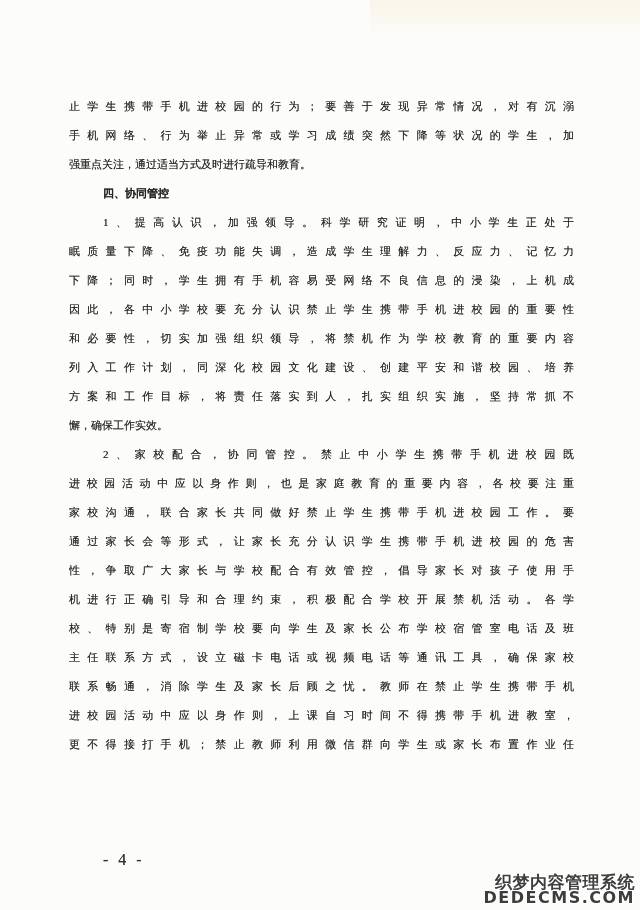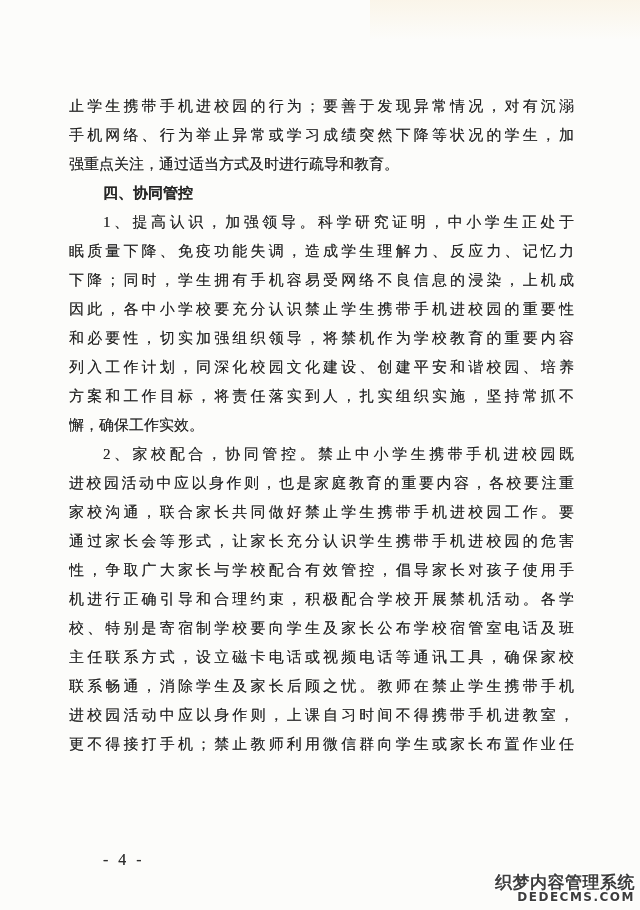--- a/index.html
+++ b/index.html
@@ -29,21 +29,21 @@
   }
   .content {
     position: absolute;
     left: 69px;
     top: 92px;
     width: 505px;
   }
   .ln {
     height: 29px;
     line-height: 29px;
-    font-size: 15px;
+    font-size: 11px;
     color: #262626;
     text-align: justify;
     overflow: hidden;
     white-space: nowrap;
     text-shadow: 0 0 0.6px rgba(45, 45, 45, 0.65);
   }
   .fill {
     text-align-last: justify;
     -moz-text-align-last: justify;
   }
@@ -77,21 +77,21 @@
       -1px  1px 0 #ffffff,
        1px  1px 0 #ffffff,
        0 0 2px #ffffff;
   }
   .wm-cn {
     font-size: 17px;
     line-height: 15px;
     letter-spacing: 0.5px;
   }
   .wm-en {
-    font-size: 12px;
+    font-size: 16px;
     line-height: 15px;
     letter-spacing: 1.5px;
   }
 </style>
 </head>
 <body>
 
 <div class="page">
   <div class="scan-tint"></div>
 

